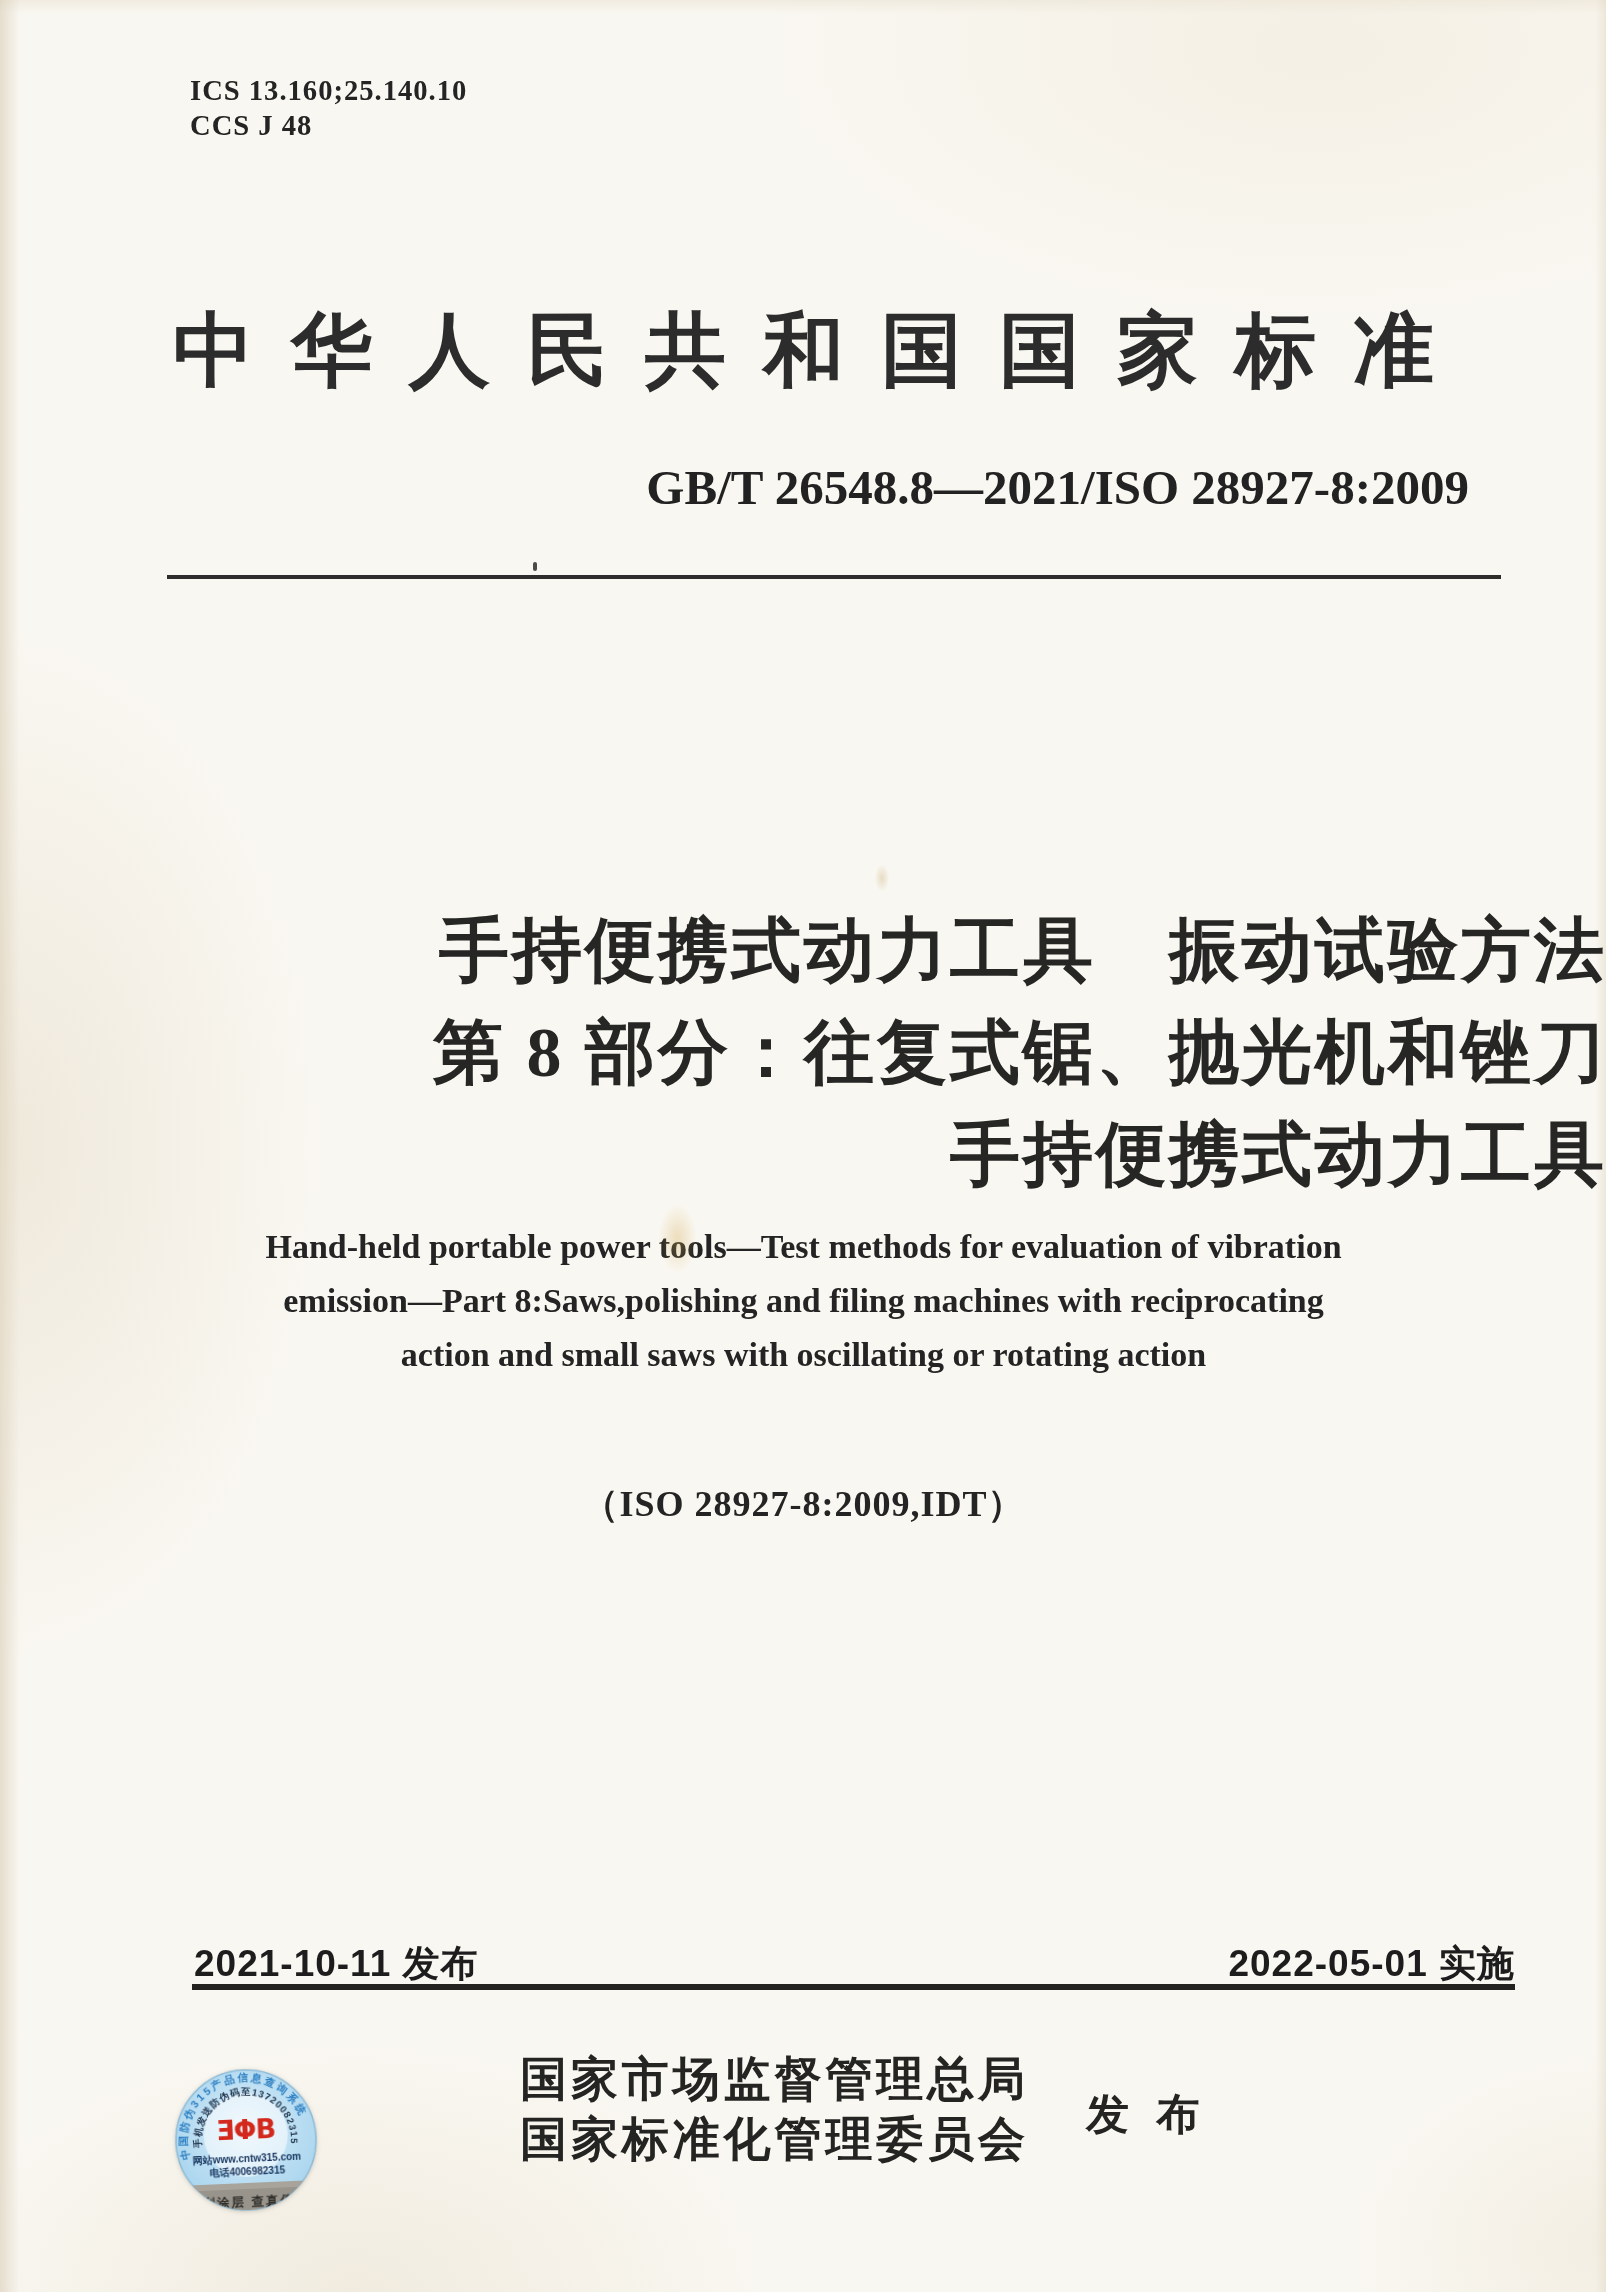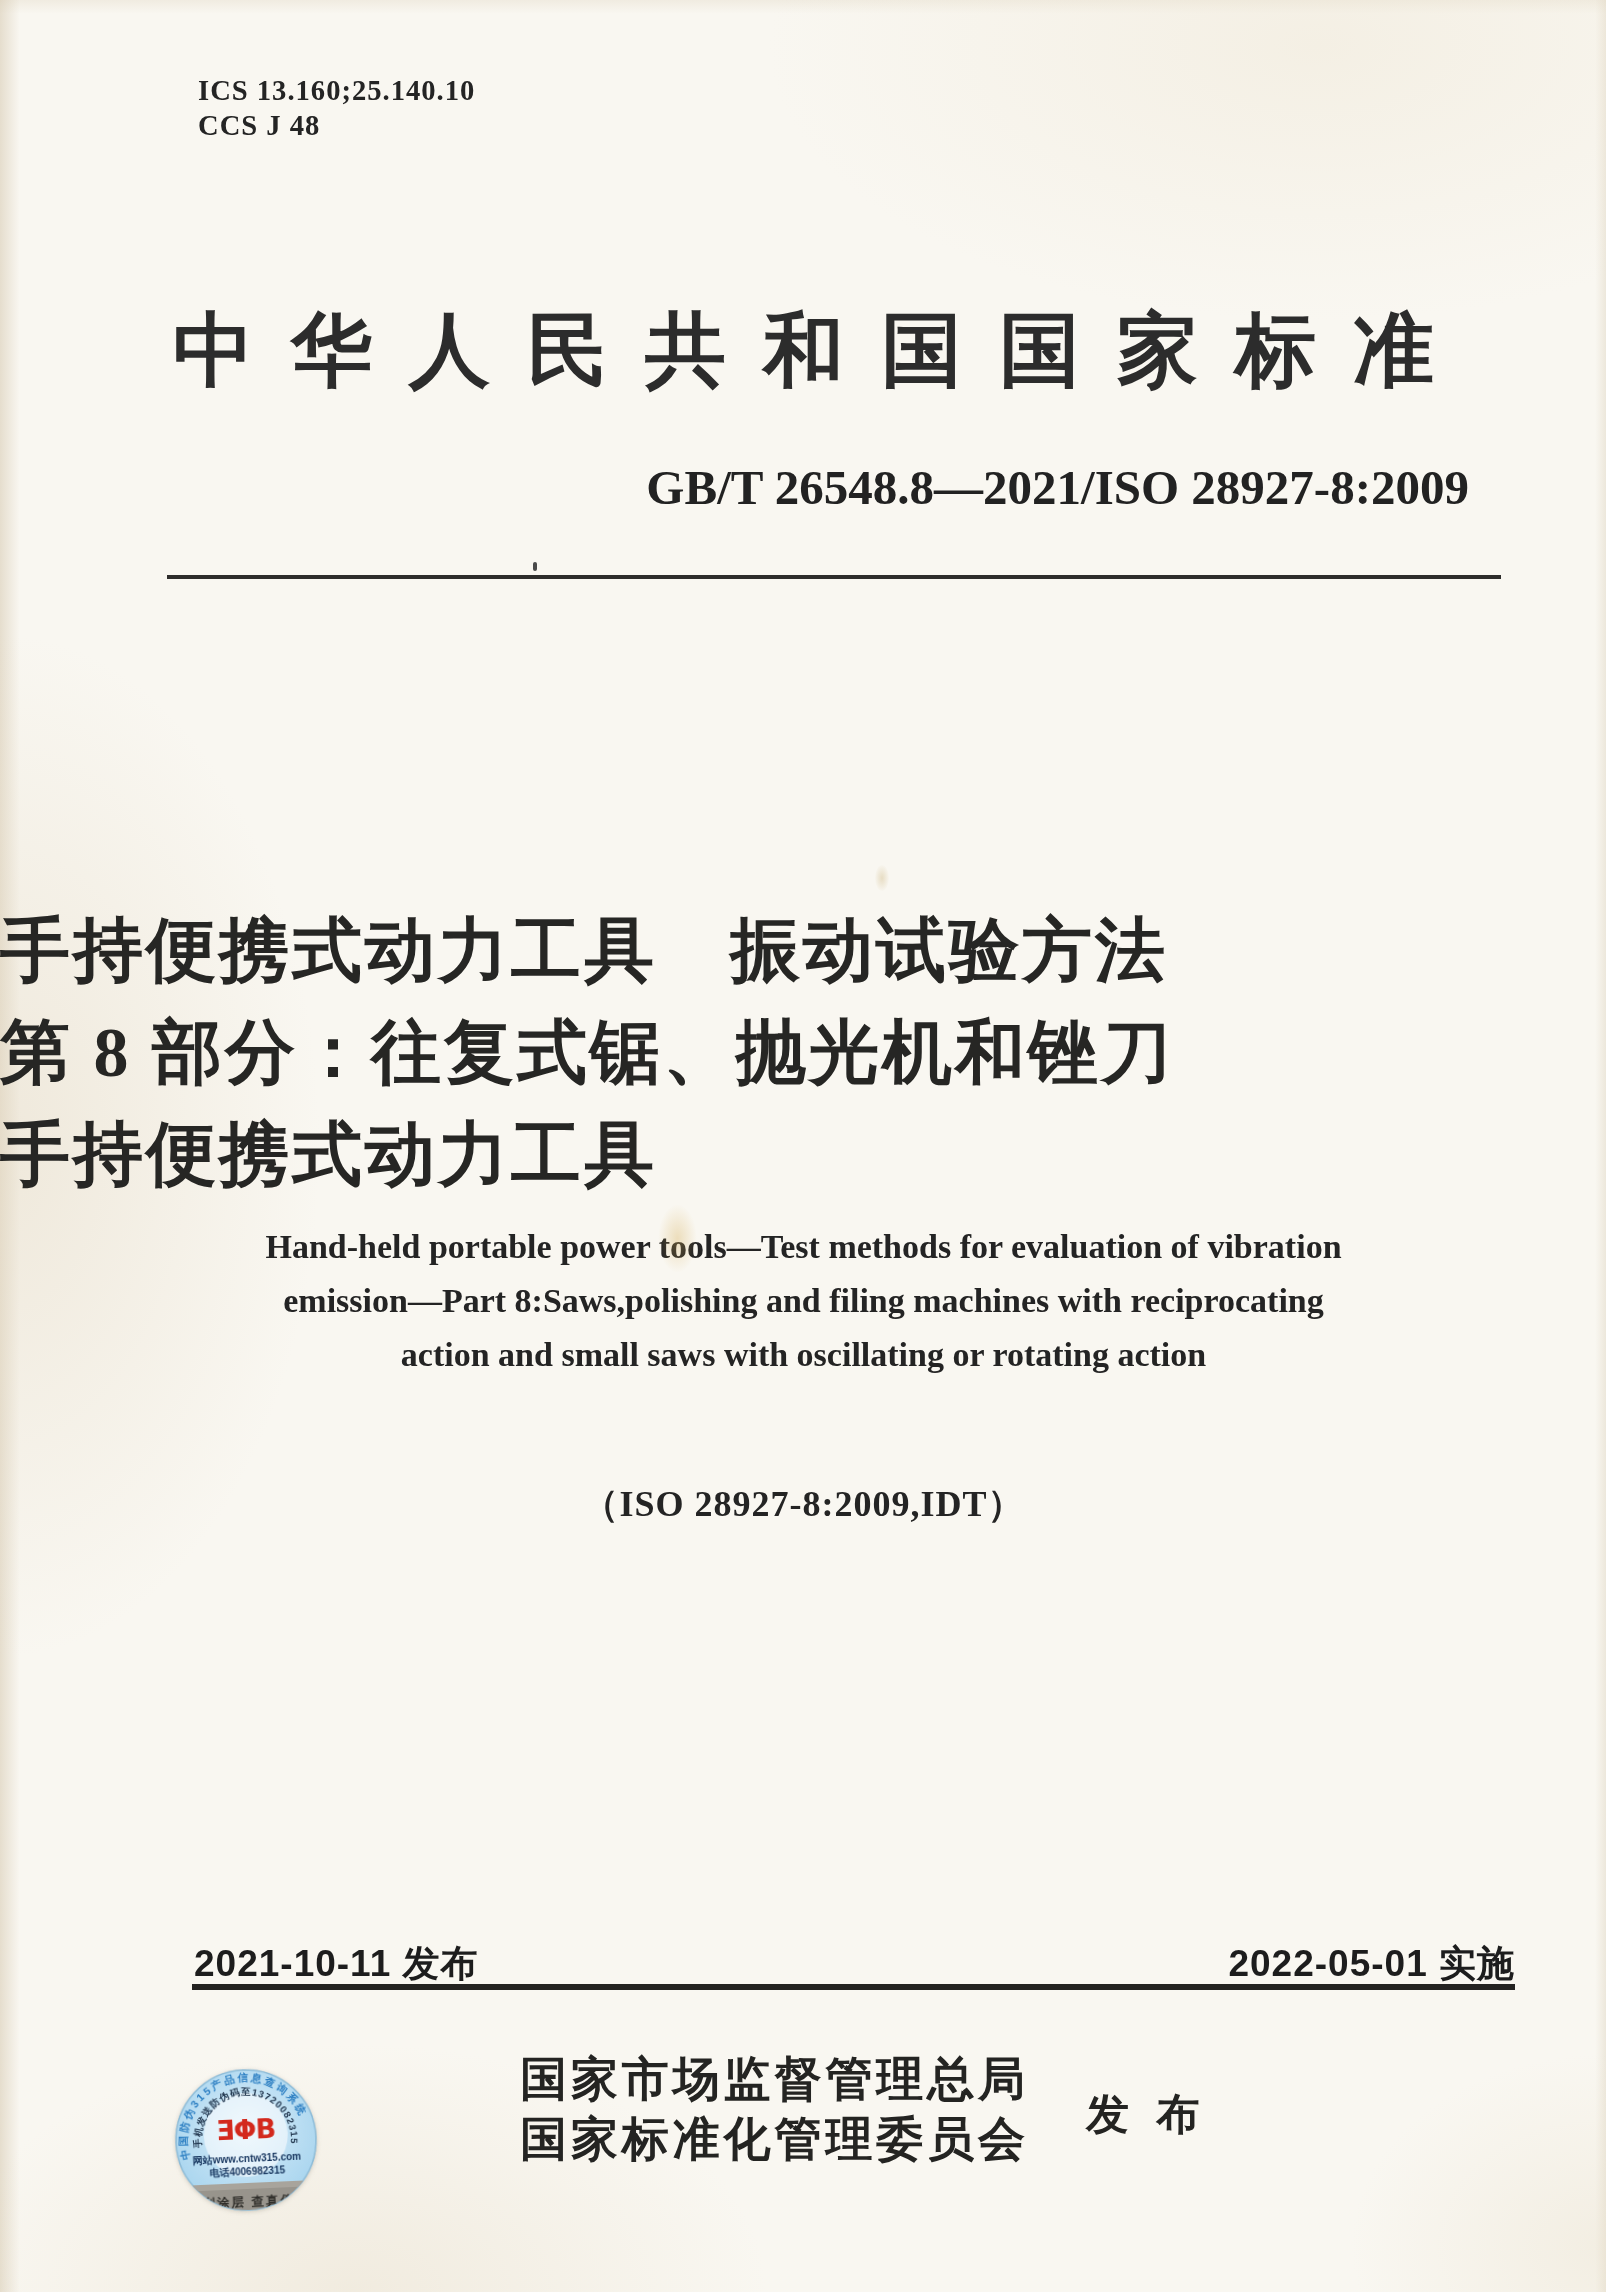--- a/index.html
+++ b/index.html
@@ -19,21 +19,21 @@
       radial-gradient(ellipse 493px 788px at 0% 50%, rgba(229,218,197,.50), transparent 65%),
       radial-gradient(ellipse 690px 414px at 22% 100%, rgba(231,221,201,.45), transparent 60%),
       radial-gradient(ellipse 394px 296px at 100% 98%, rgba(233,224,204,.40), transparent 65%),
       linear-gradient(90deg, rgba(213,200,176,.55) 0px, rgba(213,200,176,0) 19.7px),
       linear-gradient(270deg, rgba(219,209,189,.45) 0px, rgba(219,209,189,0) 11.8px),
       linear-gradient(180deg, rgba(224,214,194,.35) 0px, rgba(224,214,194,0) 13.8px);
   }
   .abs{ position:absolute; }
 
   
-  .ics-block{ left:198px; top:73px; font-weight:bold; font-size:28.6px; line-height:35px; letter-spacing:1px; color:#242424; }
+  .ics-block{ left:190px; top:73px; font-weight:bold; font-size:28.6px; line-height:35px; letter-spacing:1px; color:#242424; }
 
   
   .gb-logo{ left:1087px; top:81px; width:330px; height:192px; }
 
   
   .national-title{
     left:0; right:0; top:297px; text-align:center;
     font-size:81px; font-weight:700; letter-spacing:37px; text-indent:37px;
     color:#2c2c2c; white-space:nowrap;
   }
@@ -44,21 +44,21 @@
     font-size:49px; font-weight:bold; letter-spacing:0px;
     color:#222; white-space:nowrap;
     font-family:"Liberation Serif","DejaVu Serif",serif;
   }
 
   .rule-1{ left:167px; top:575px; width:1334px; height:3.9px; background:#2e2d2b; }
   .speck{ left:533px; top:562px; width:3.9px; height:8.9px; background:#4a4a4a; border-radius:2px; }
 
   
   .zh-title{
-    left:0; right:0; top:900px; text-align:left;
+    left:0; right:0; top:900px; text-align:right;
     font-weight:bold; color:#262624;
     font-size:70px; letter-spacing:3px; line-height:102px; white-space:nowrap;
   }
 
   
   .en-title{
     left:0; right:0; top:1220px; text-align:center;
     font-weight:bold; color:#242424;
     font-size:34px; line-height:54px; white-space:nowrap;
   }

